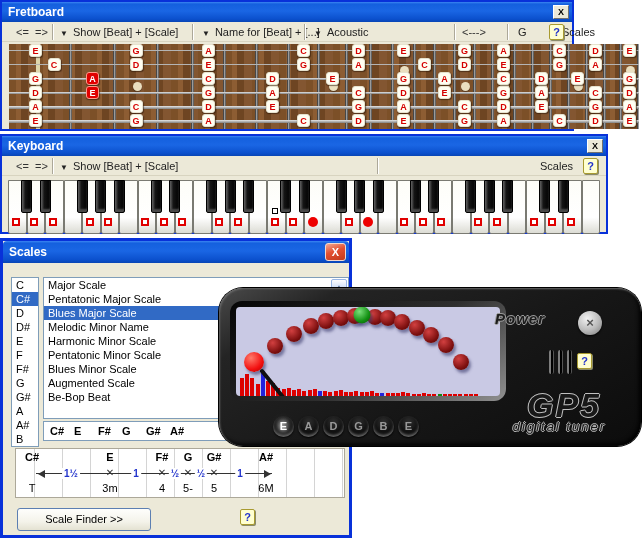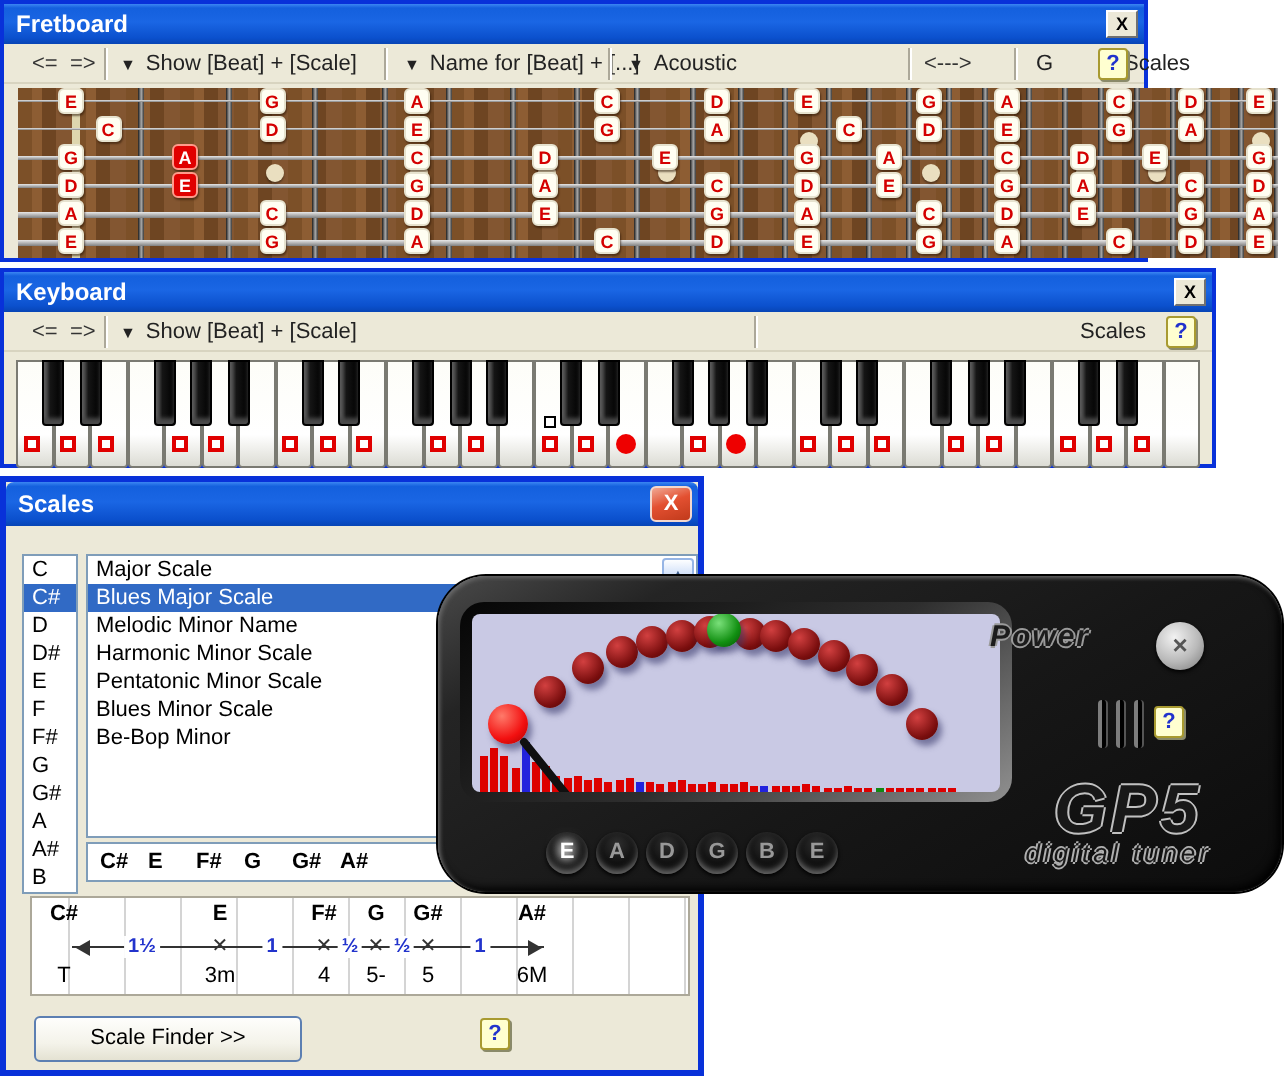--- a/index.html
+++ b/index.html
@@ -357,26 +357,28 @@
       <div class="li">F</div>
       <div class="li">F#</div>
       <div class="li">G</div>
       <div class="li">G#</div>
       <div class="li">A</div>
       <div class="li">A#</div>
       <div class="li">B</div>
     </div>
   <div class="listbox" id="scaleList" style="left:40px;top:36px;width:306px;height:142px;">
       <div class="li">Major Scale</div>
+      <div class="li">Pentatonic Major Scale</div>
       <div class="li sel">Blues Major Scale</div>
       <div class="li">Melodic Minor Name</div>
       <div class="li">Harmonic Minor Scale</div>
       <div class="li">Pentatonic Minor Scale</div>
       <div class="li">Blues Minor Scale</div>
-      <div class="li">Be-Bop Minor</div>
+      <div class="li">Augmented Scale</div>
+      <div class="li">Be-Bop Beat</div>
     </div>
   <div class="scrollup" style="left:328px;top:38px;">▲</div>
   <div id="noteRow" style="left:40px;top:180px;width:306px;height:20px;">
       <div class="" style="left: 6px; position: absolute; top: 3px;">C#</div>
       <div class="" style="left: 30px; position: absolute; top: 3px;">E</div>
       <div class="" style="left: 54px; position: absolute; top: 3px;">F#</div>
       <div class="" style="left: 78px; position: absolute; top: 3px;">G</div>
       <div class="" style="left: 102px; position: absolute; top: 3px;">G#</div>
       <div class="" style="left: 126px; position: absolute; top: 3px;">A#</div>
     </div>

